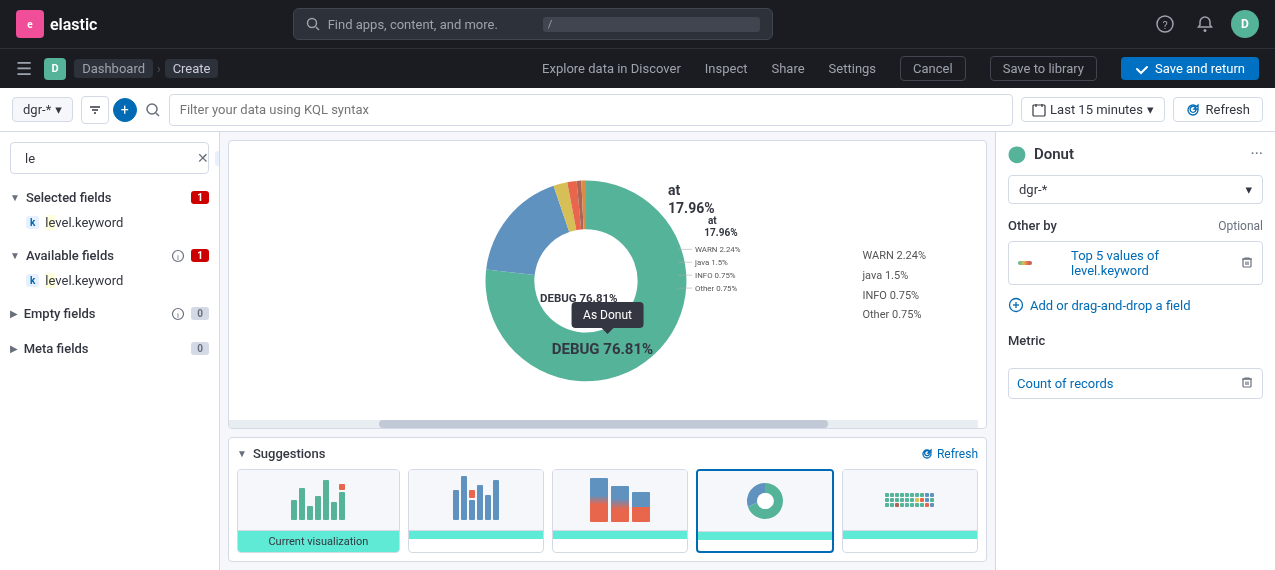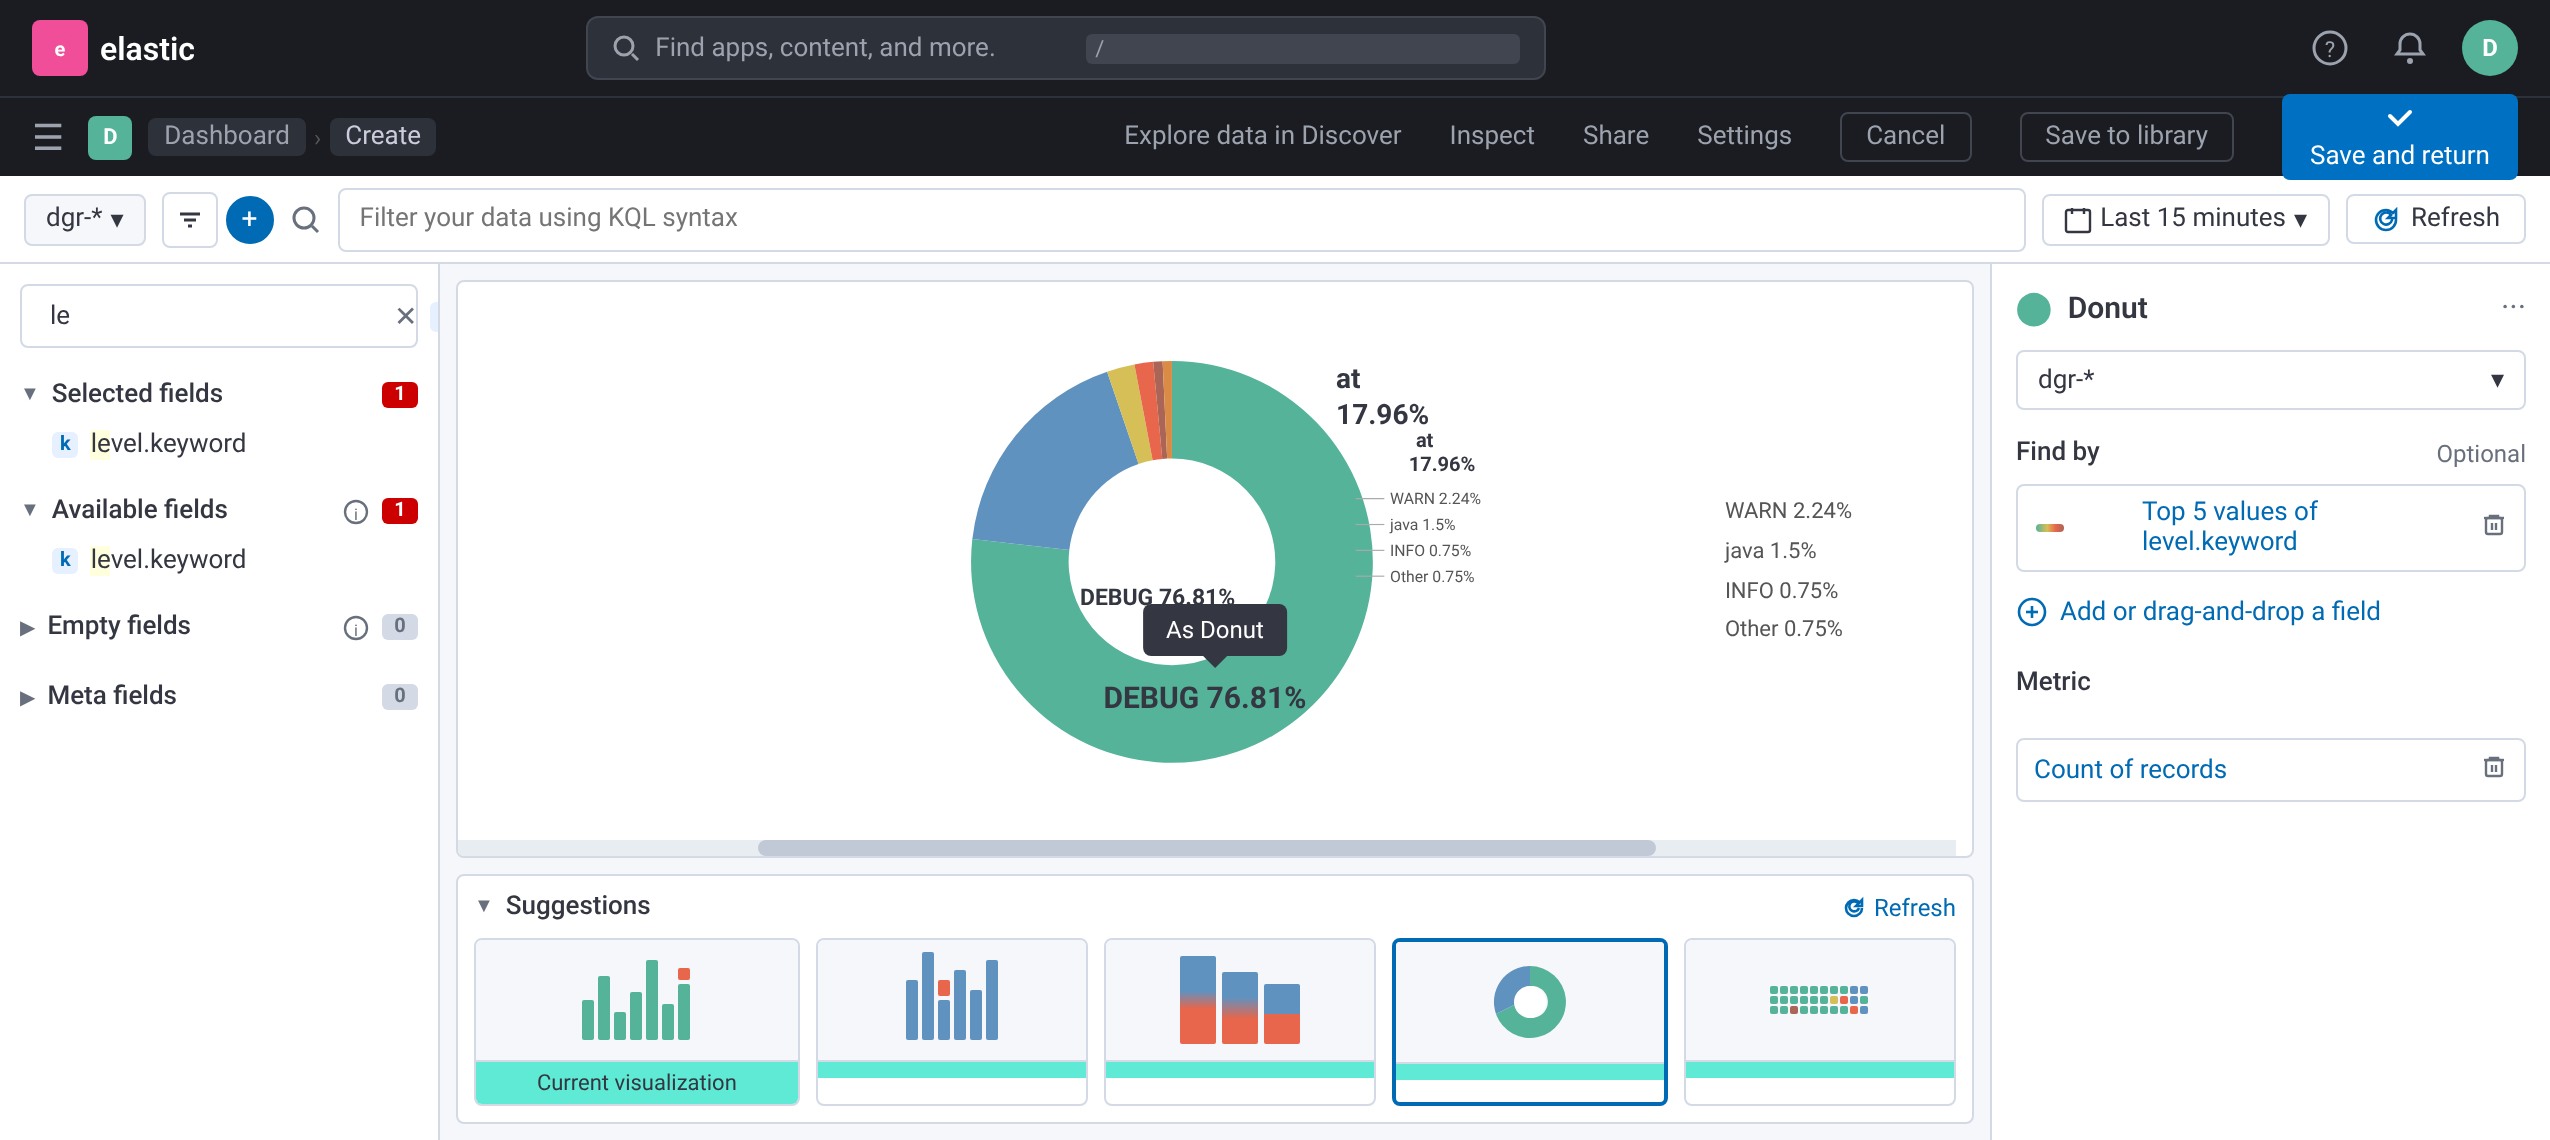--- a/index.html
+++ b/index.html
@@ -32,21 +32,21 @@
     .menu-btn { color: #9da3ae; font-size: 18px; cursor: pointer; margin-right: 4px; }
     .d-badge { width: 22px; height: 22px; background: #54b399; border-radius: 4px; display: flex; align-items: center; justify-content: center; color: white; font-size: 11px; font-weight: bold; }
     .breadcrumb { display: flex; align-items: center; gap: 4px; }
     .breadcrumb-item { color: #9da3ae; font-size: 13px; padding: 2px 8px; border-radius: 4px; background: #2d3139; cursor: pointer; }
     .breadcrumb-sep { color: #555; font-size: 12px; }
     .breadcrumb-item.active { color: #ccd; background: #2d3139; }
     .nav-links { display: flex; align-items: center; gap: 24px; margin-left: auto; }
     .nav-link { color: #9da3ae; font-size: 13px; cursor: pointer; white-space: nowrap; }
     .btn-cancel { color: #9da3ae; font-size: 13px; cursor: pointer; padding: 4px 12px; border: 1px solid #404550; border-radius: 4px; background: transparent; }
     .btn-save-library { color: #9da3ae; font-size: 13px; cursor: pointer; padding: 4px 12px; border: 1px solid #404550; border-radius: 4px; background: transparent; }
-    .btn-save-return { background: #0071c2; color: white; font-size: 13px; cursor: pointer; padding: 4px 14px; border: none; border-radius: 4px; display: flex; align-items: center; gap: 6px; flex-direction: column; }
+    .btn-save-return { background: #0071c2; color: white; font-size: 13px; cursor: pointer; padding: 4px 14px; border: none; border-radius: 4px; display: flex; align-items: center; gap: 6px; }
 
     
     .filter-bar {
       display: flex; align-items: center; background: white; border-bottom: 1px solid #d3dae6;
       height: 44px; padding: 0 12px; gap: 8px;
     }
     .index-selector { background: #f5f7fa; border: 1px solid #d3dae6; border-radius: 4px; padding: 4px 10px; font-size: 13px; color: #343741; display: flex; align-items: center; gap: 4px; cursor: pointer; }
     .filter-icons { display: flex; align-items: center; gap: 4px; }
     .icon-btn { width: 28px; height: 28px; border: 1px solid #d3dae6; border-radius: 4px; background: white; display: flex; align-items: center; justify-content: center; cursor: pointer; color: #343741; font-size: 14px; }
     .icon-btn.add { background: #006BB4; color: white; border-color: #006BB4; border-radius: 50%; width: 24px; height: 24px; }
@@ -455,21 +455,21 @@
       </div>
       <span class="panel-more">···</span>
     </div>
 
     <div class="panel-dropdown">
       <span>dgr-*</span>
       <span>▾</span>
     </div>
 
     <div class="panel-section-label">
-      <span>Find by</span>
+      <span>Other by</span>
       <span class="optional-badge">Optional</span>
     </div>
 
     <div class="slice-item">
       <svg width="16" height="16" viewBox="0 0 16 16">
         <rect x="1" y="6" width="14" height="4" rx="2" fill="url(#grad1)"></rect>
         <defs>
             <linearGradient id="grad1" x1="0" y1="0" x2="1" y2="0">
           <stop offset="0%" stop-color="#54b399"></stop>
           <stop offset="40%" stop-color="#d6bf57"></stop>

